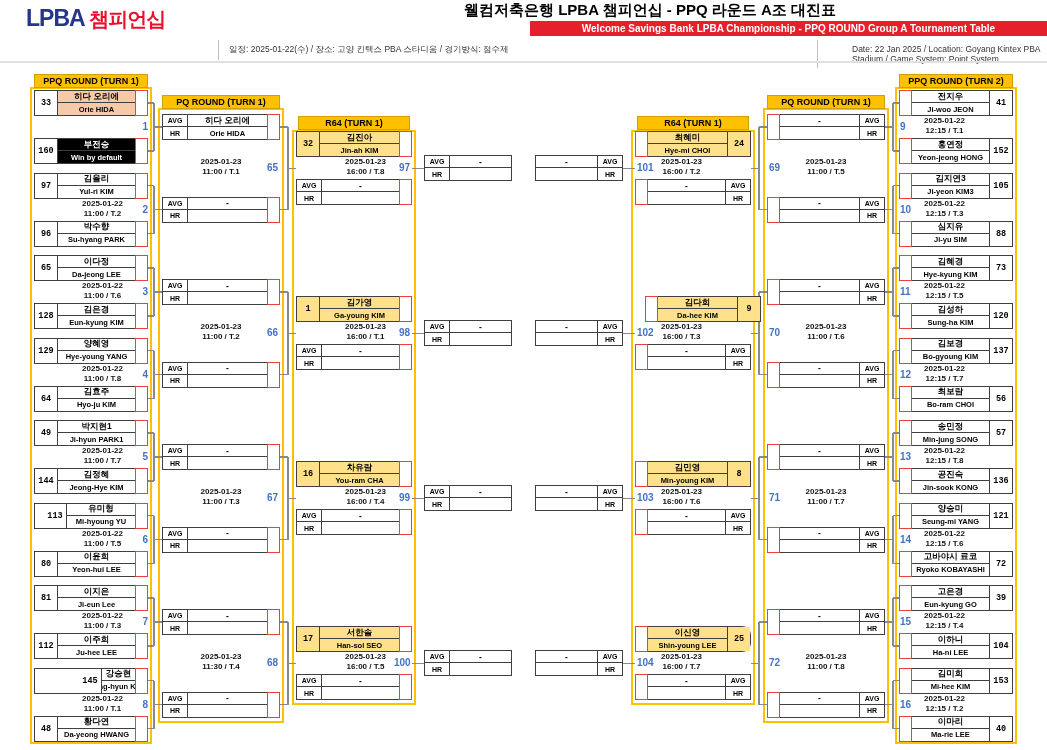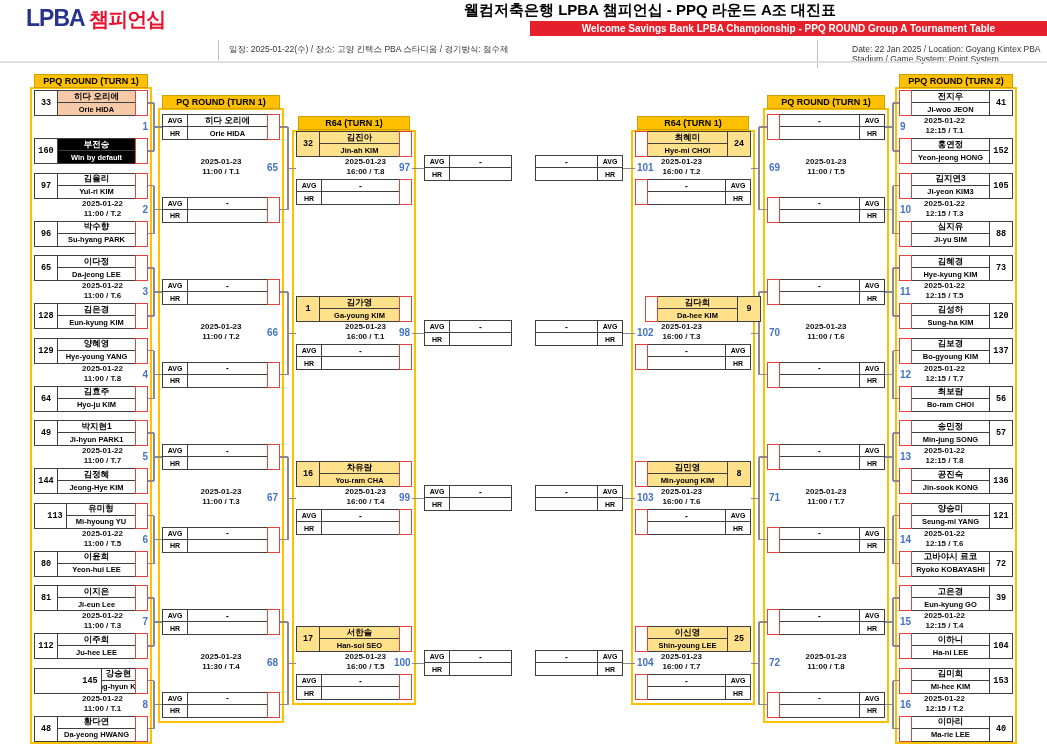--- a/index.html
+++ b/index.html
@@ -905,21 +905,21 @@
         <div class="lcol lcol-r">
           <div class="lc lc1">AVG</div>
           <div class="lc">HR</div>
         </div>
       </div>
       <div class="dt" style="left: 635px; top: 487.25px; width: 93px;">
         <div>2025-01-23</div>
         <div>16:00 / T.6</div>
       </div>
       <div class="mno mno-r" style="left: 637px; top: 493.25px; width: 16px;">103</div>
-      <div class="prow gold" style="left: 635px; top: 626.25px; width: 116px;">
+      <div class="prow gold" style="left: 635px; top: 626.25px; width: 116px; border-radius: 9px;">
         <div class="sbox sb-r"></div>
         <div class="nm">
           <div class="nkr">이신영</div>
           <div class="nen">Shin-young LEE</div>
         </div>
         <div class="num num-r">25</div>
       </div>
       <div class="qrow" style="left: 635px; top: 674.25px; width: 116px;">
         <div class="sbox sb-r"></div>
         <div class="vcol">

